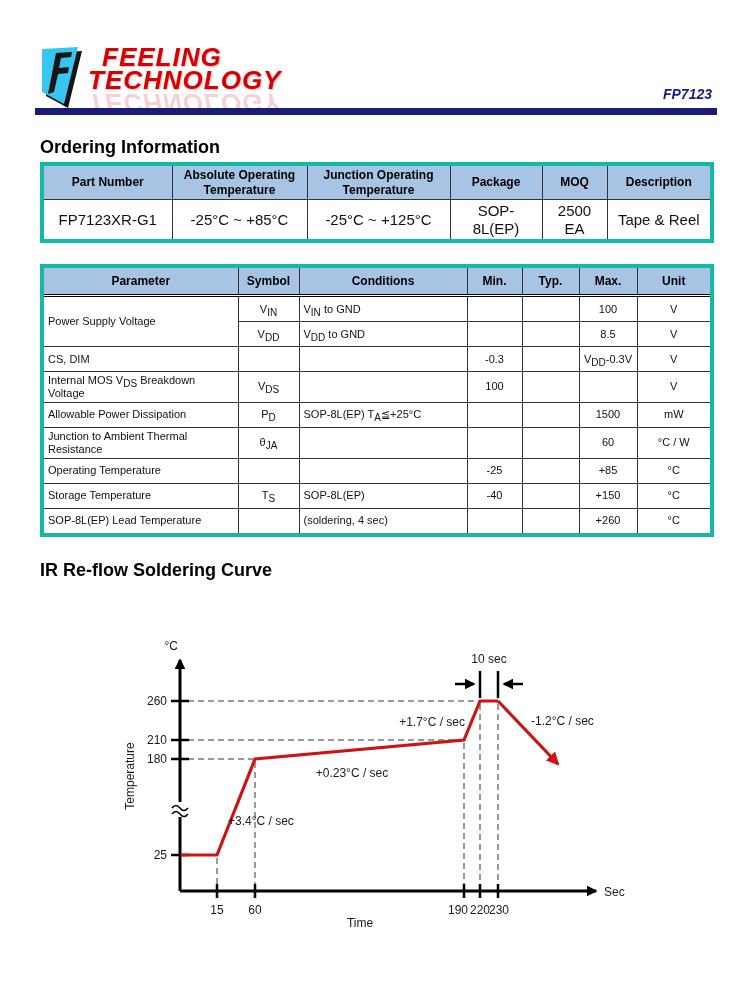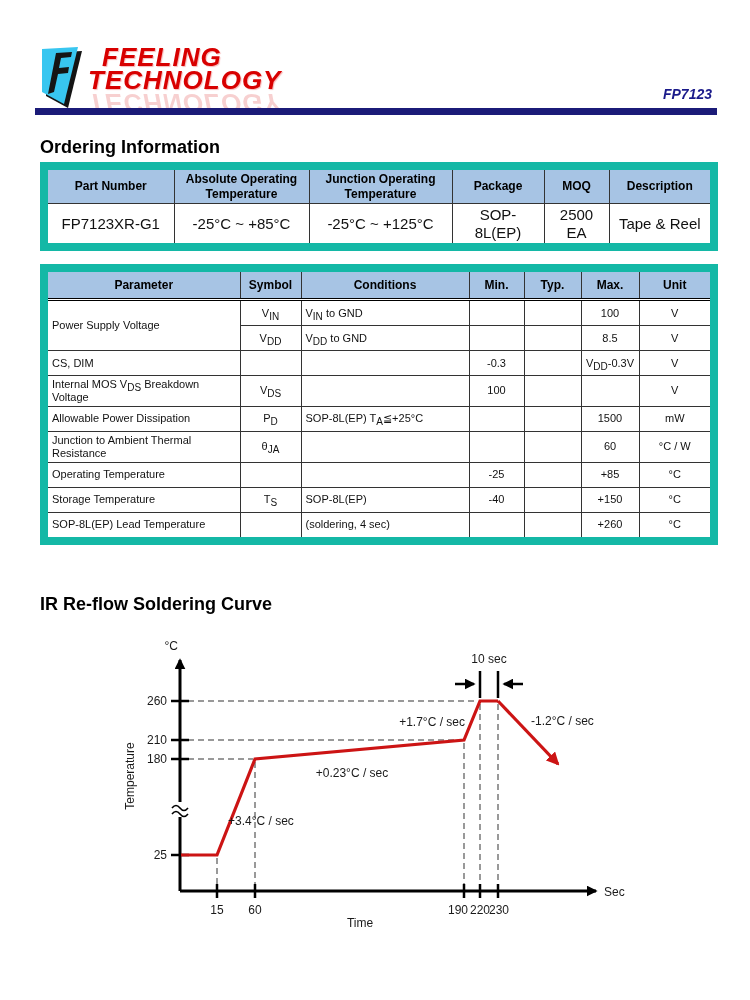--- a/index.html
+++ b/index.html
@@ -12,23 +12,23 @@
   .logo-text { position:absolute; left:88px; top:46px; line-height:23px; font-weight:bold; font-style:italic; color:#d80000; letter-spacing:1px; }
   .logo-line1 { font-size:26px; padding-left:14px; text-shadow:1px 1px 1px #f7b9b9; }
   .logo-line2 { font-size:26px; text-shadow:1px 1px 1px #f7b9b9; }
   .logo-reflection { position:absolute; left:88px; top:92px; height:22px; overflow:hidden; transform:scaleY(-1); opacity:0.18; font-weight:bold; font-style:italic; color:#d80000; letter-spacing:1px; font-size:26px; line-height:23px; }
   .part-number { position:absolute; right:38px; top:86px; font-size:14px; font-weight:bold; font-style:italic; color:#1a1a8a; }
   .brand-rule { position:absolute; left:35px; top:108px; width:682px; height:7px; background:#1b1b78; }
   
   .section-title { position:absolute; left:40px; margin:0; font-size:18px; font-weight:bold; color:#000; }
   #title-ordering { top:137px; }
   #title-ratings  { top:240px; }
-  #title-reflow   { top:594px; }
-  
-  table.ds { position:absolute; left:40px; width:670px; border-collapse:collapse; table-layout:fixed; border:8px solid #14b8a6; }
+  #title-reflow   { top:560px; }
+  
+  table.ds { position:absolute; left:40px; width:670px; border-collapse:collapse; table-layout:fixed; border:4px solid #14b8a6; }
   #ordering-table { top:162px; }
   #ratings-table  { top:264px; }
   table.ds th, table.ds td { border:1px solid #333; font-size:11px; padding:2px 4px; text-align:center; vertical-align:middle; line-height:1.18; overflow:hidden; }
   table.ds thead th { background:#a7c4e4; font-weight:bold; font-size:12px; color:#000; }
   #ordering-table td { font-size:15px; height:20px; }
   #ordering-table thead th { height:29px; }
   #ratings-table thead th { border-bottom:3px double #000; height:22px;text-align:center; }
   #ratings-table td { height:20px; }
   #ratings-table td.al { text-align:left; }
   table.ds sub { font-size:10px; line-height:0; }

